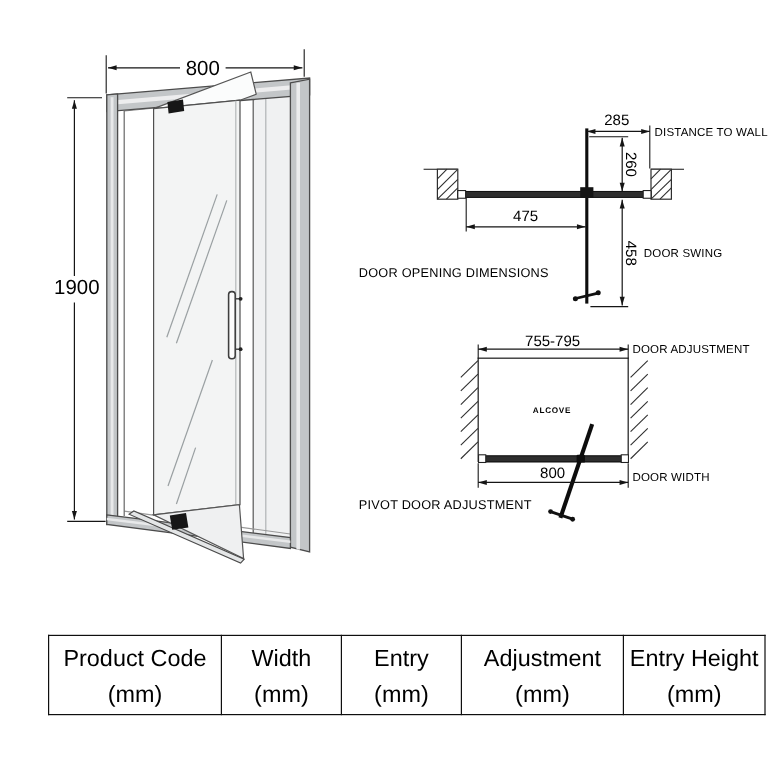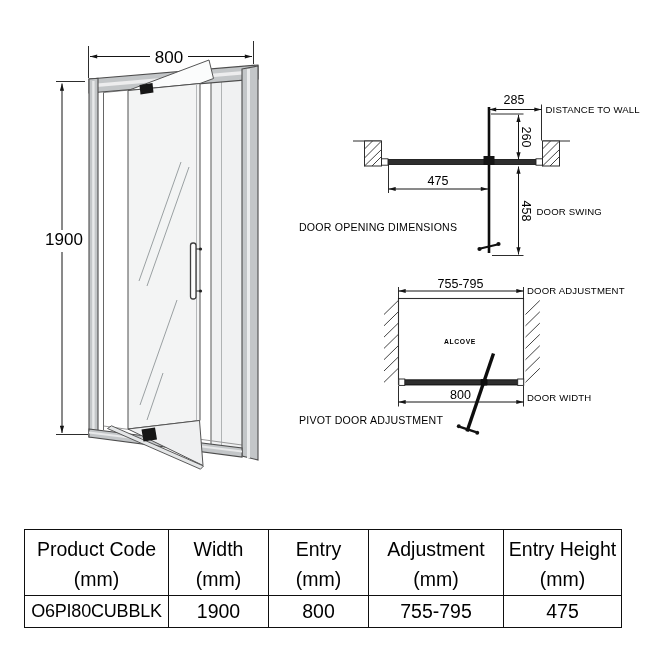--- a/index.html
+++ b/index.html
@@ -8,21 +8,21 @@
   svg text{fill:#000;}
   .dimnum{font-size:12.5px;}
   .dimbig{font-size:17px;}
   .lbl{font-size:9.6px;letter-spacing:.15px;}
   .ttl{font-size:10.6px;letter-spacing:.2px;}
   .alc{font-size:6.8px;font-weight:bold;letter-spacing:.6px;}
   .dl{stroke:#151515;stroke-width:1;}
   .thin{stroke:#151515;stroke-width:.9;}
   .frameEdge{stroke:#4c4c4c;stroke-width:1.1;}
   
-  #specwrap{position:absolute;left:24px;top:529px;width:597px;}
+  #specwrap{position:absolute;left:40px;top:529px;width:597px;}
   table.spec{border-collapse:collapse;table-layout:fixed;width:597px;}
   table.spec td{border:1.5px solid #0f0f0f;text-align:center;vertical-align:middle;padding:0;}
   .hcell{height:65px;}
   .hcell .t1{font-size:19.5px;line-height:31px;margin-top:2px;}
   .hcell .t2{font-size:19.5px;line-height:28px;}
   .vcell{height:31px;font-size:19.5px;}
   .codecell{font-size:18px;letter-spacing:-.2px;}
 </style>
 </head>
 <body>
@@ -242,22 +242,15 @@
         </td>
         <td class="hcell">
           <div class="t1">Adjustment</div>
           <div class="t2">(mm)</div>
         </td>
         <td class="hcell">
           <div class="t1">Entry Height</div>
           <div class="t2">(mm)</div>
         </td>
       </tr>
-      <tr>
-        <td class="vcell codecell">O6PI80CUBBLK</td>
-        <td class="vcell">1900</td>
-        <td class="vcell">800</td>
-        <td class="vcell">755-795</td>
-        <td class="vcell">475</td>
-      </tr>
     </tbody>
   </table>
 </div>
 
 </body></html>

